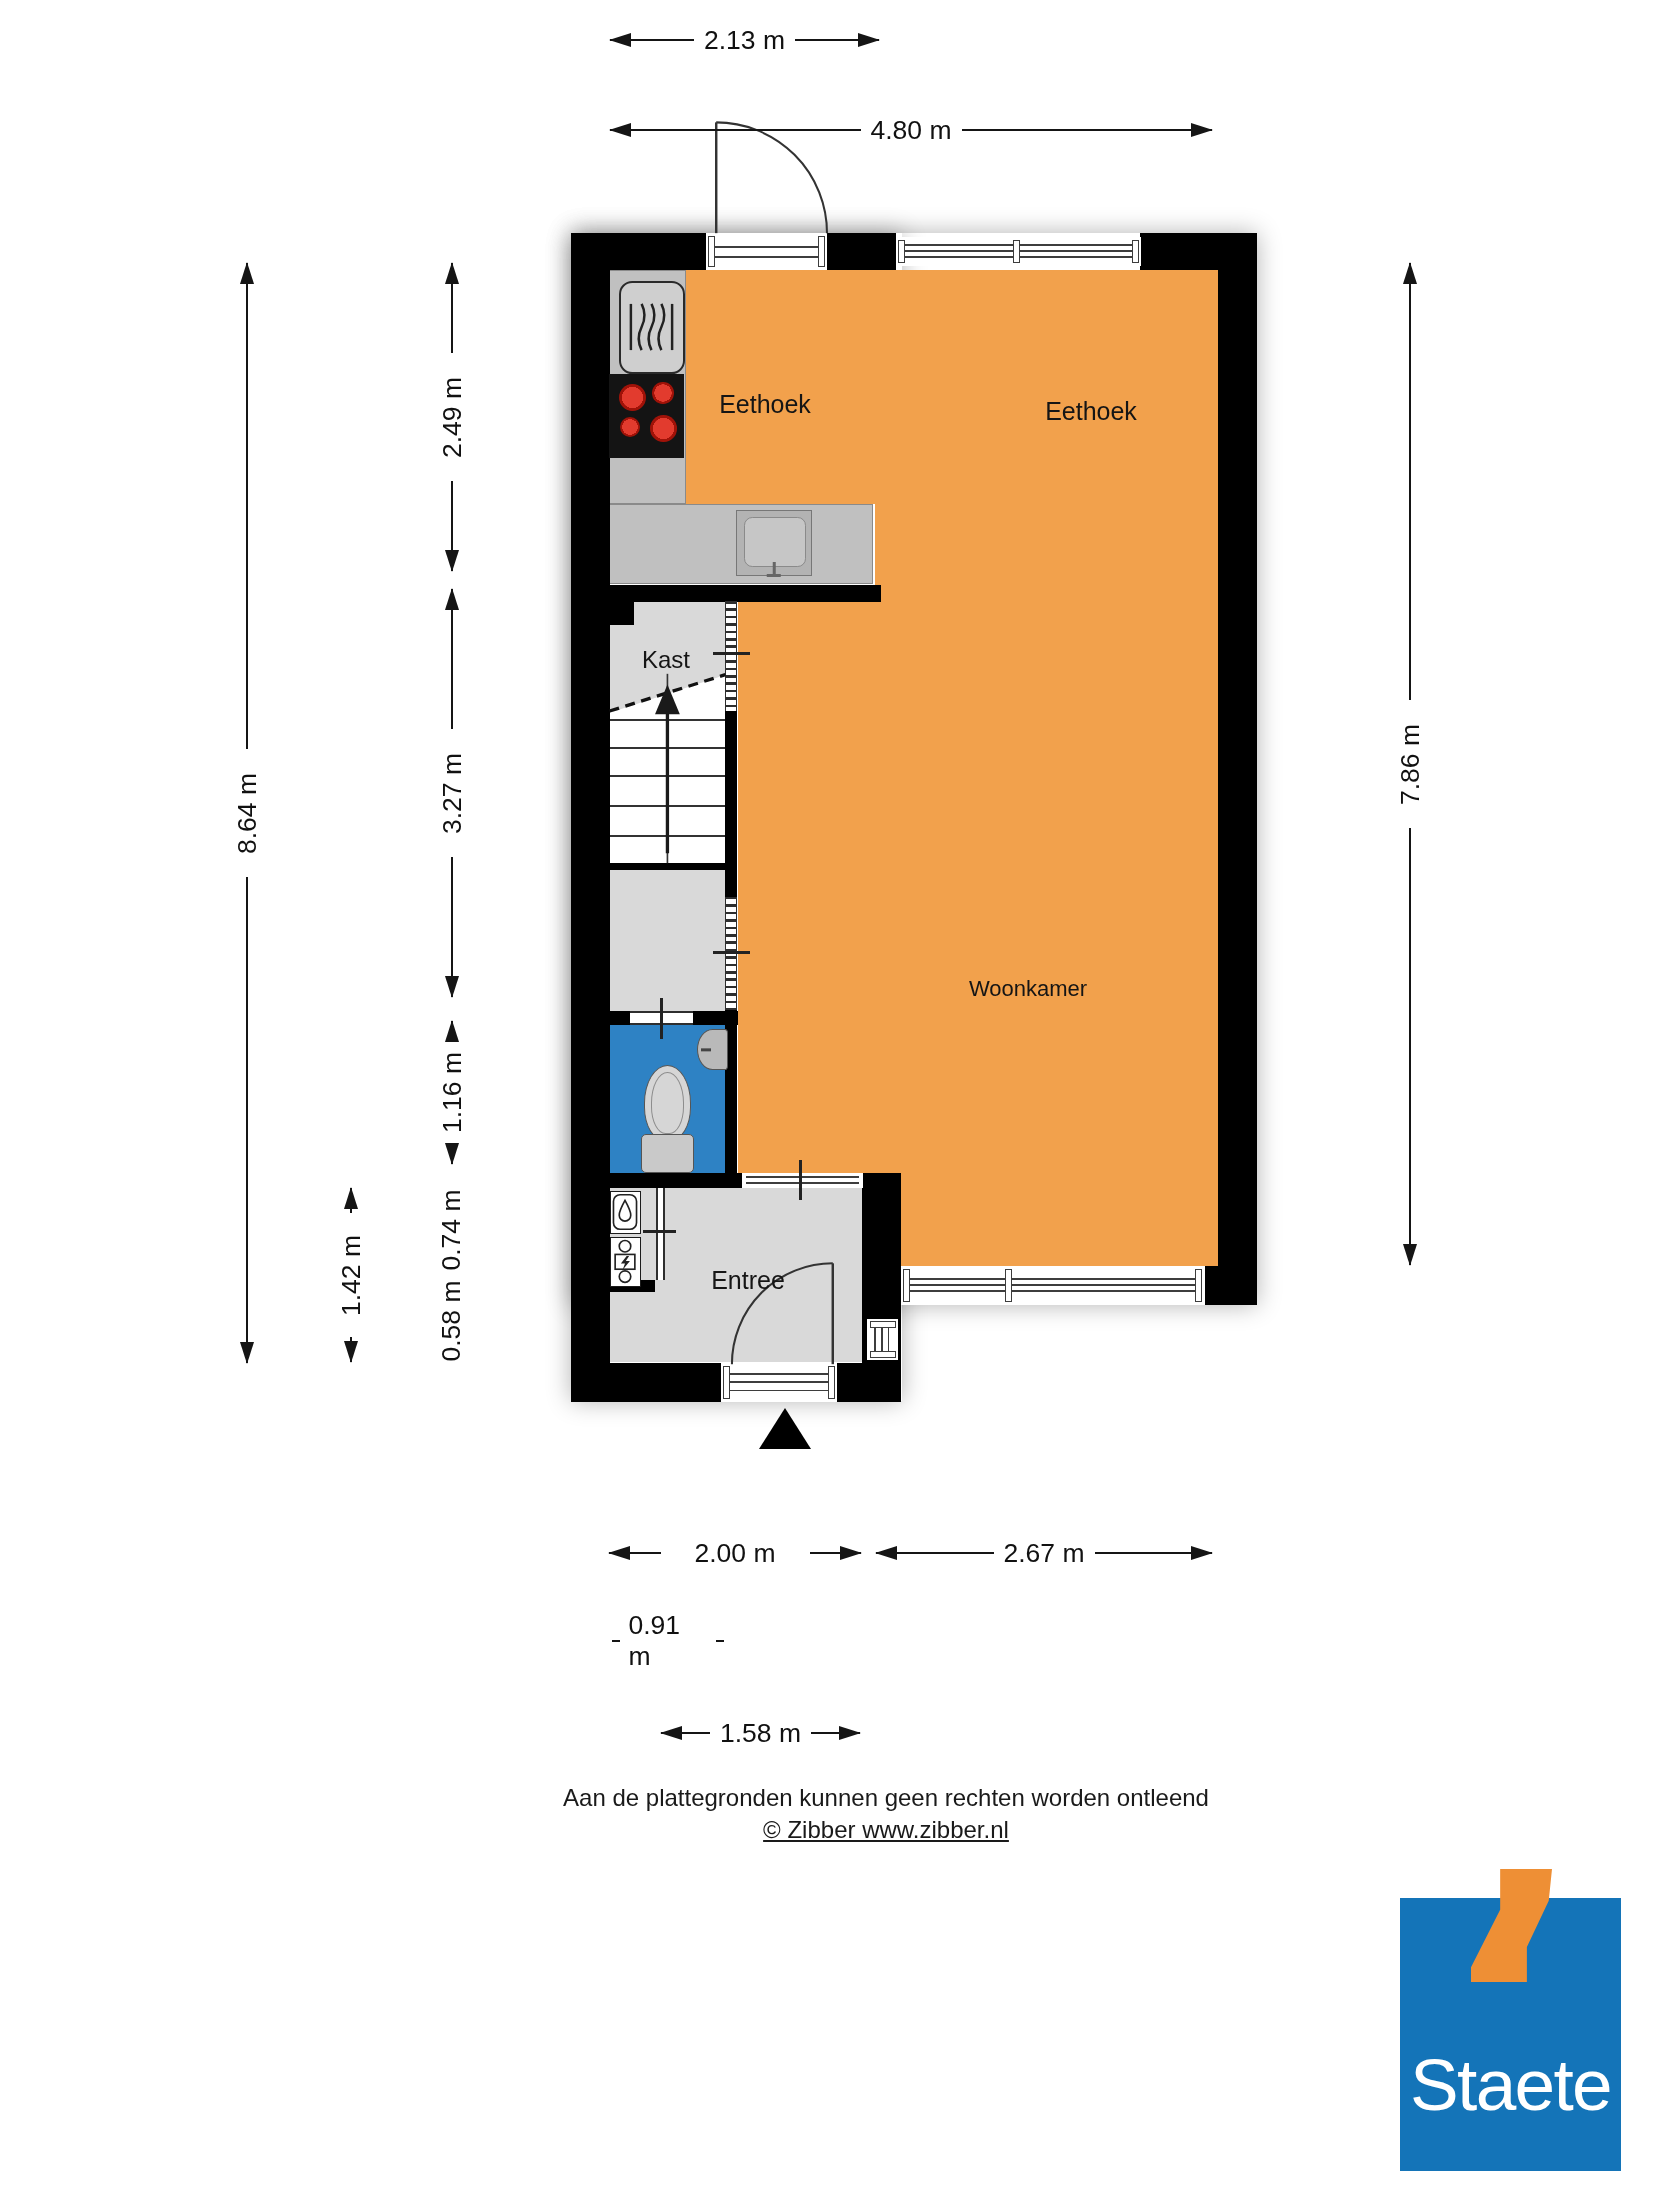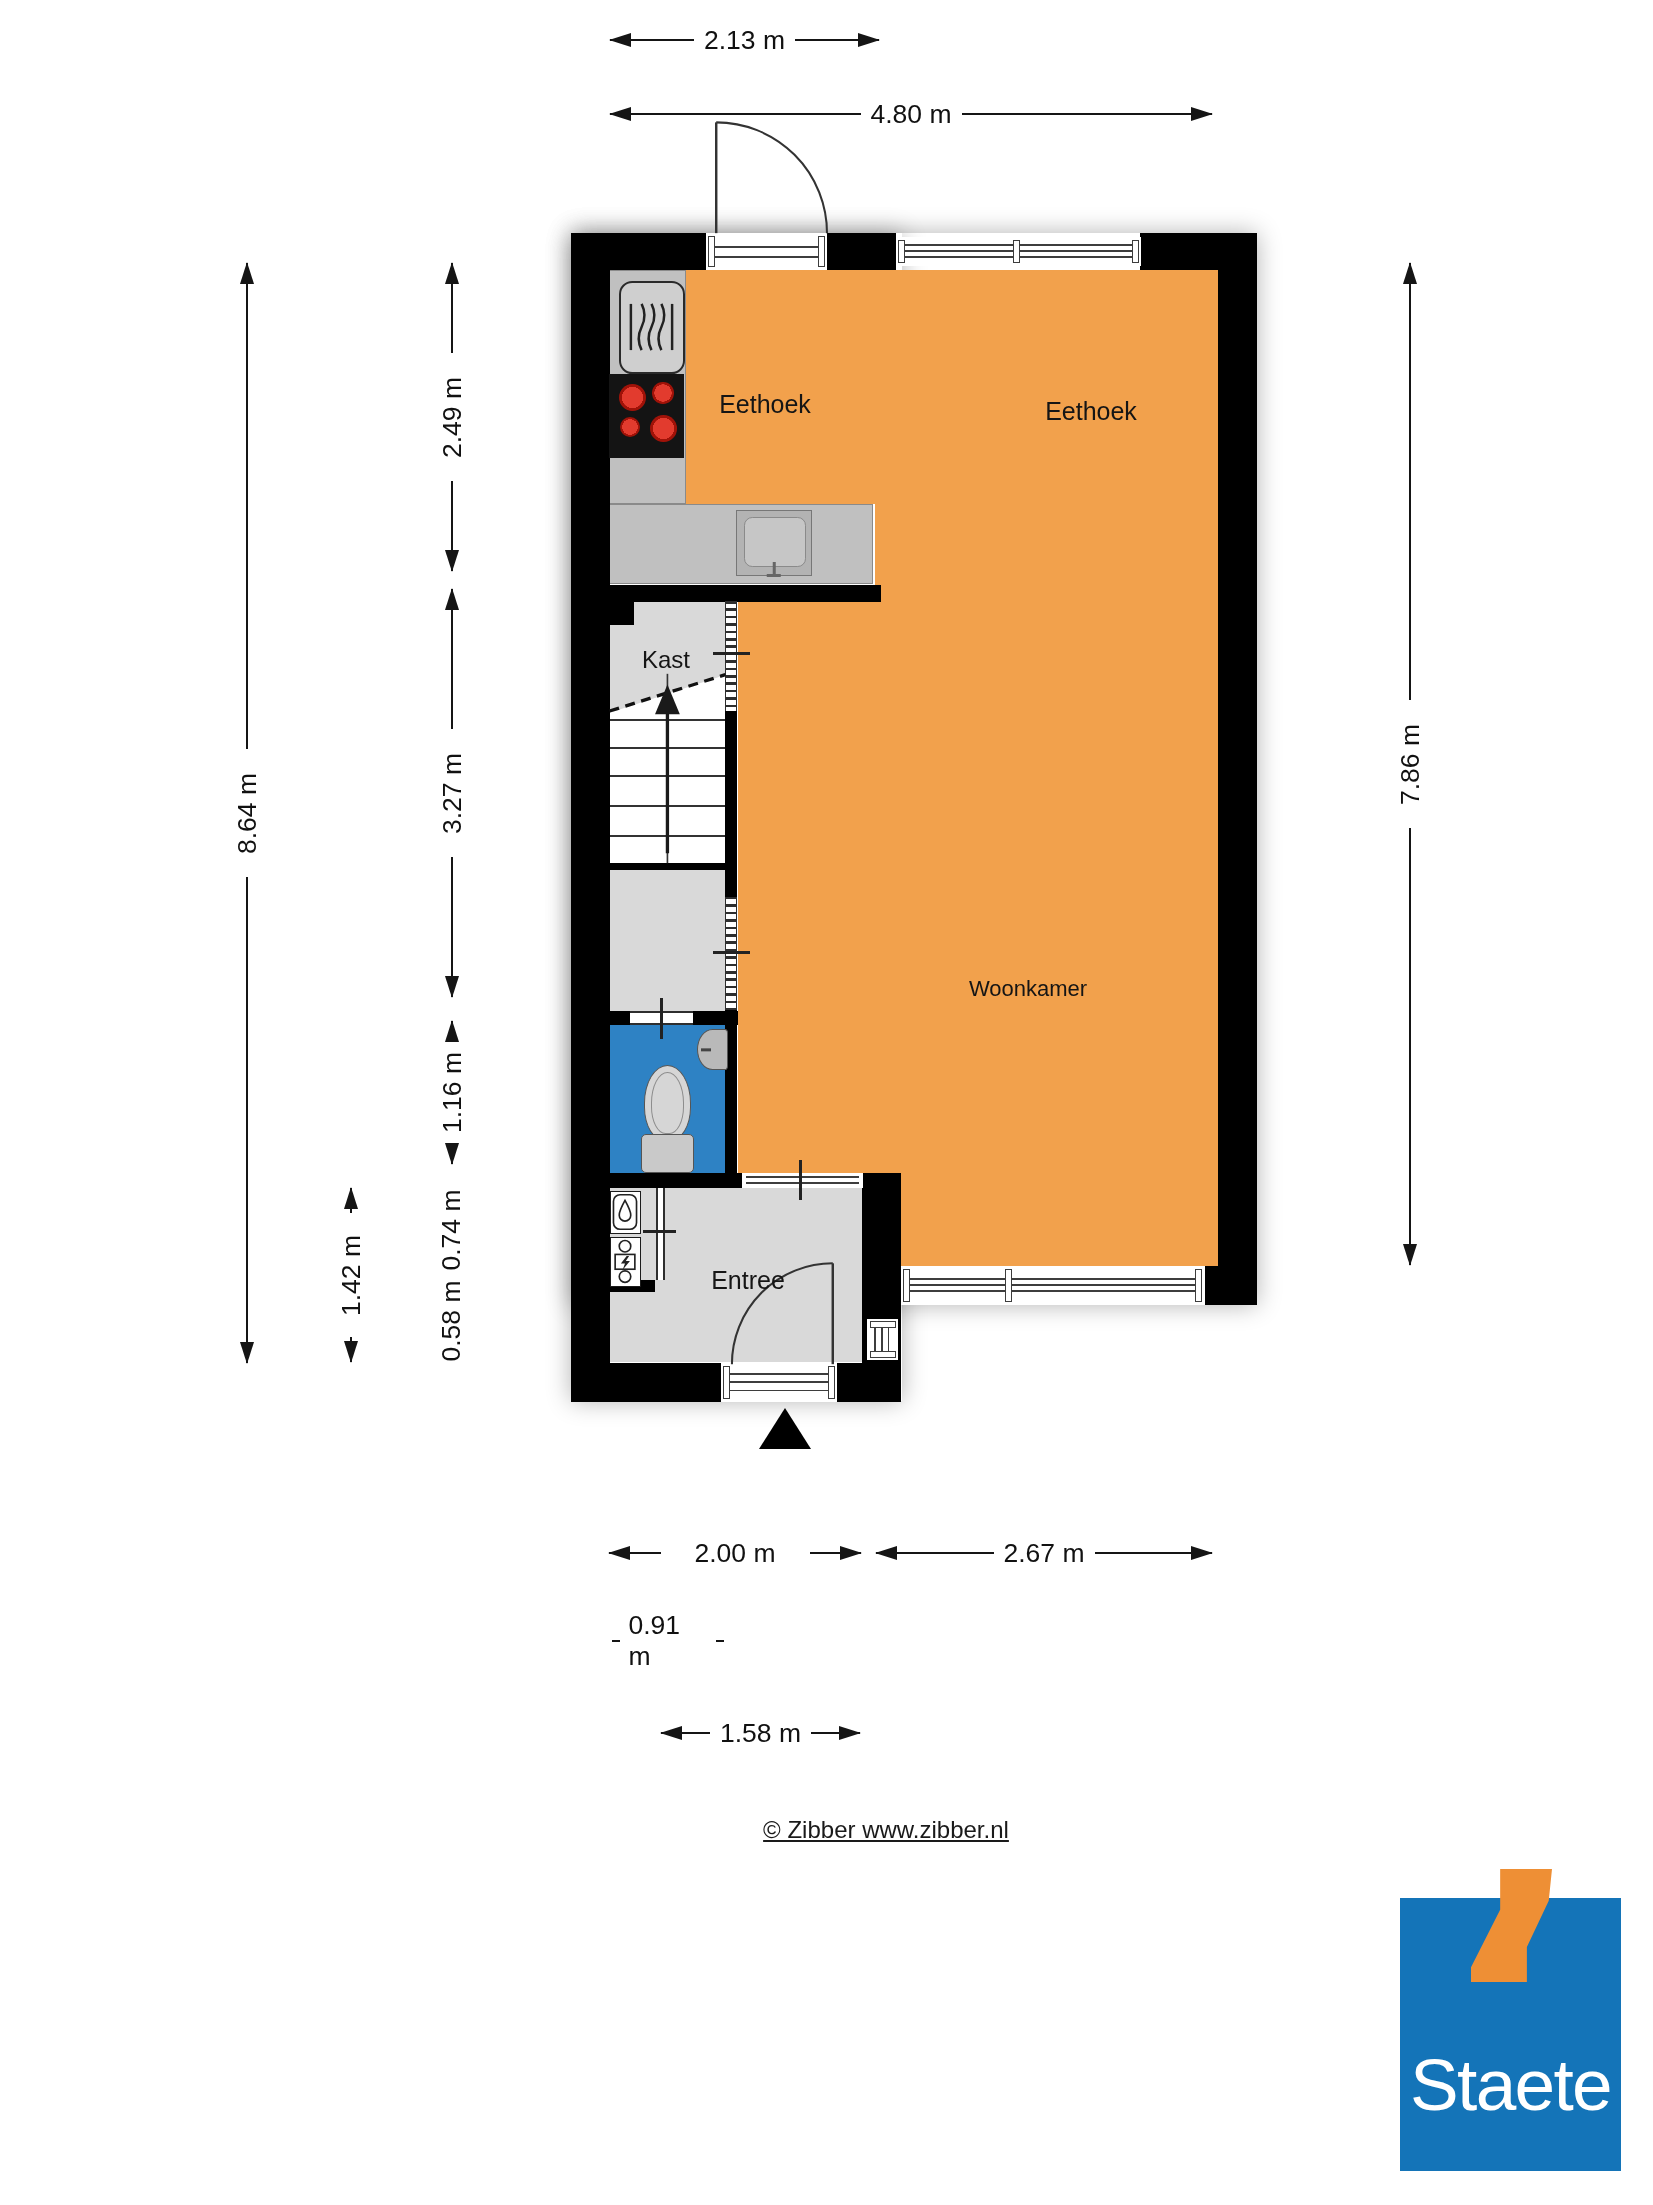--- a/index.html
+++ b/index.html
@@ -238,21 +238,21 @@
   <div class="room-label" style="left:1091px;top:411px;">Eethoek</div>
   <div class="room-label big" style="left:1028px;top:989px;">Woonkamer</div>
   <div class="room-label" style="left:666px;top:660px;font-size:24px;">Kast</div>
   <div class="room-label" style="left:748px;top:1280px;">Entree</div>
 
   <div class="hdim" style="left:610px;top:25px;width:269px;height:30px;">
     <div class="ln al"></div>
       <div class="lbl">2.13 m</div>
       <div class="ln ar"></div>
   </div>
-  <div class="hdim" style="left:610px;top:99px;width:602px;height:30px;">
+  <div class="hdim" style="left:610px;top:115px;width:602px;height:30px;">
     <div class="ln al"></div>
       <div class="lbl">4.80 m</div>
       <div class="ln ar"></div>
   </div>
 
   <div class="vdim" style="left:232px;top:263px;width:30px;height:1100px;">
     <div class="ln au"></div>
       <div class="vlabel-box">
         <span>8.64 m</span>
       </div>
@@ -312,20 +312,21 @@
     <div class="dot"></div>
       <div>0.91 m</div>
       <div class="dot"></div>
   </div>
   <div class="hdim" style="left:661px;top:1718px;width:199px;height:30px;">
     <div class="ln al"></div>
       <div class="lbl">1.58 m</div>
       <div class="ln ar"></div>
   </div>
 
+  <div class="footer-line" style="top:1784px;">Aan de plattegronden kunnen geen rechten worden ontleend</div>
   <div class="footer-line" style="top:1816px;text-decoration:underline;">© Zibber www.zibber.nl</div>
 
   <div class="logo" style="left:1373px;top:1869px;width:265px;height:339px;">
     <div class="blue"></div>
     <div class="ribbon"></div>
     <div class="brand">Staete</div>
   </div>
 
 </div>
 

